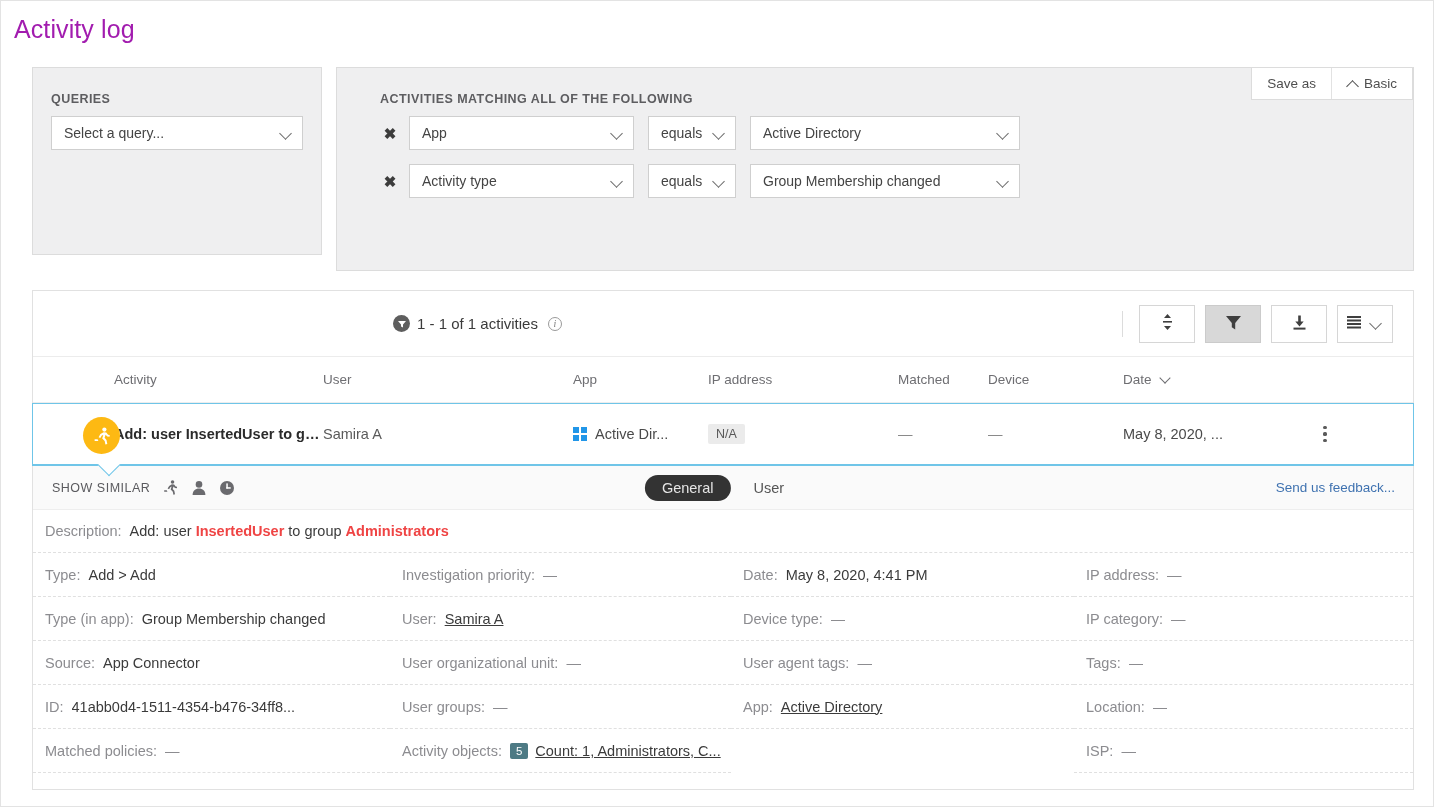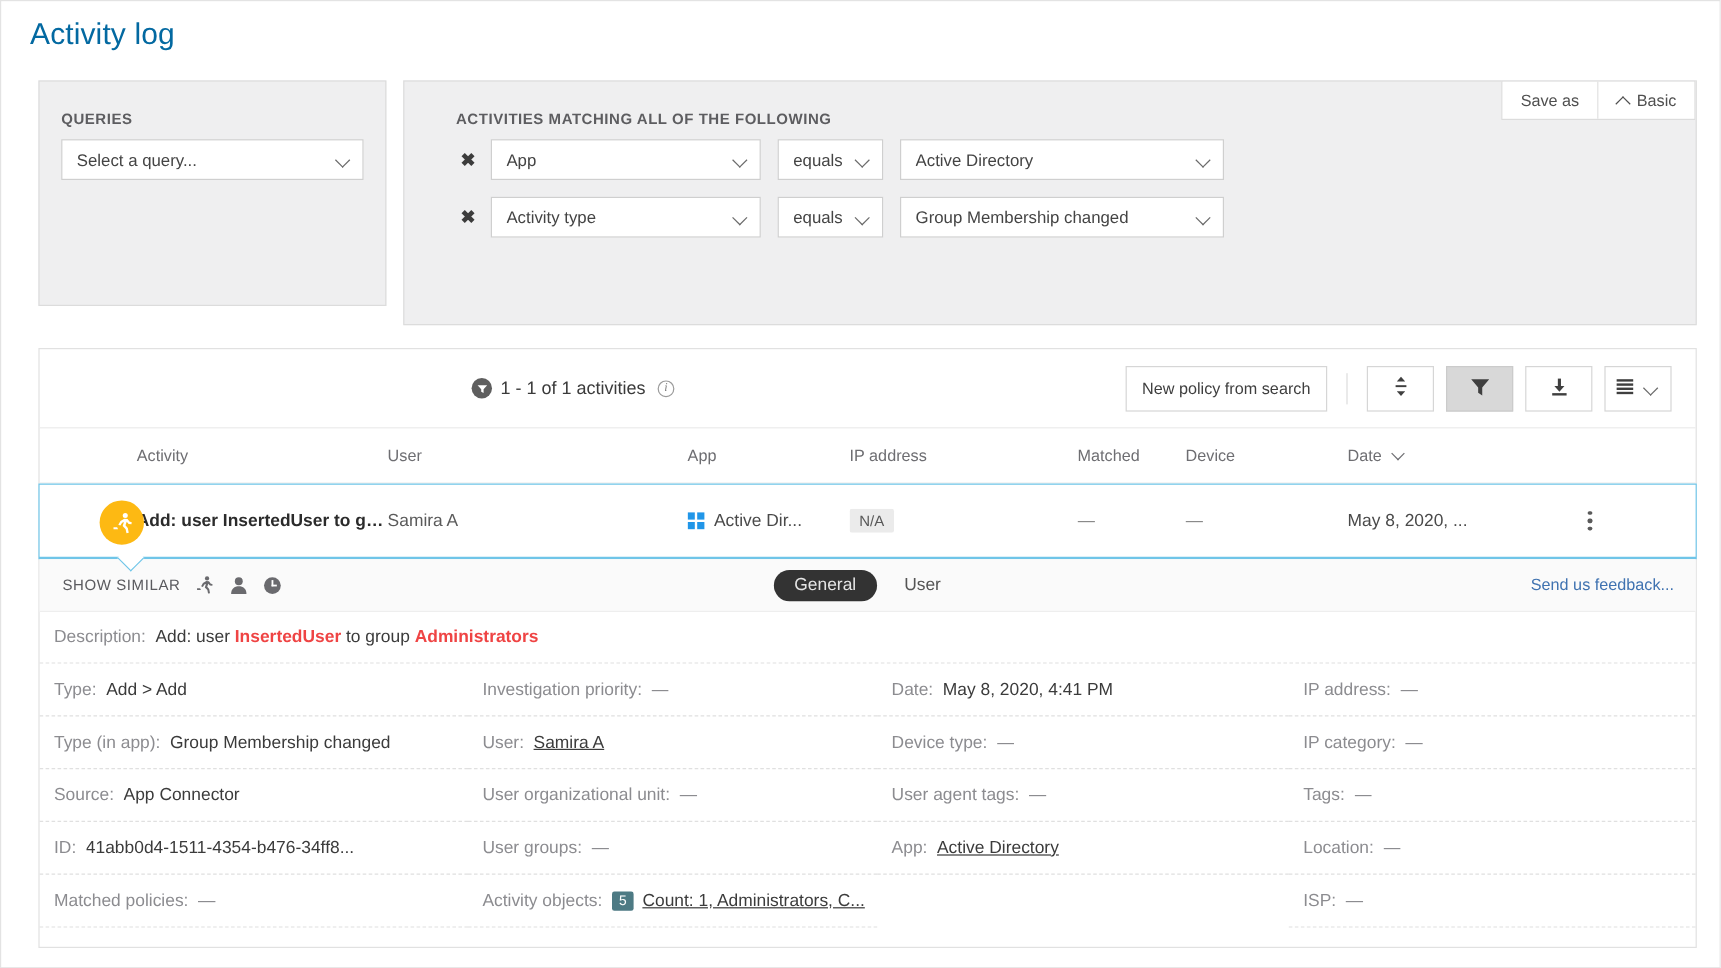--- a/index.html
+++ b/index.html
@@ -15,24 +15,24 @@
     position: relative;
     width: 1434px; height: 807px;
     background: #ffffff;
     overflow: hidden;
     border: 1px solid #e3e3e3;
   }
 
   
   .page-title {
     position: absolute;
-    left: 24px; top: 14px;
+    left: 13px; top: 14px;
     font-size: 25px;
     font-weight: 400;
-    color: #0369a1;
+    color: #a21caf;
     letter-spacing: 0.1px;
   }
 
   
   .filter-row {
     position: absolute;
     left: 31px; top: 66px;
     width: 1382px; height: 204px;
     display: flex;
     gap: 14px;
@@ -519,23 +519,20 @@
         <span class="funnel-badge">
           <svg width="10" height="10" viewBox="0 0 10 10">
               <polygon points="1,2 9,2 6,5.4 6,8.6 4,7.4 4,5.4" fill="#ffffff"></polygon>
             </svg>
         </span>
         <span>1 - 1 of 1 activities</span>
         <span class="info-circle">i</span>
       </div>
 
       <div class="toolbar-right">
-        <div class="tb-btn">
-          <span>New policy from search</span>
-        </div>
         <div class="tb-sep"></div>
         <div class="tb-btn icon">
           <span>
             <svg width="13" height="18" viewBox="0 0 13 18">
               <polygon points="6.5,1 10,5 3,5" fill="#3f3f3f"></polygon>
               <rect x="2" y="8" width="9" height="1.6" fill="#3f3f3f"></rect>
               <polygon points="6.5,17 10,13 3,13" fill="#3f3f3f"></polygon>
             </svg>
           </span>
         </div>

